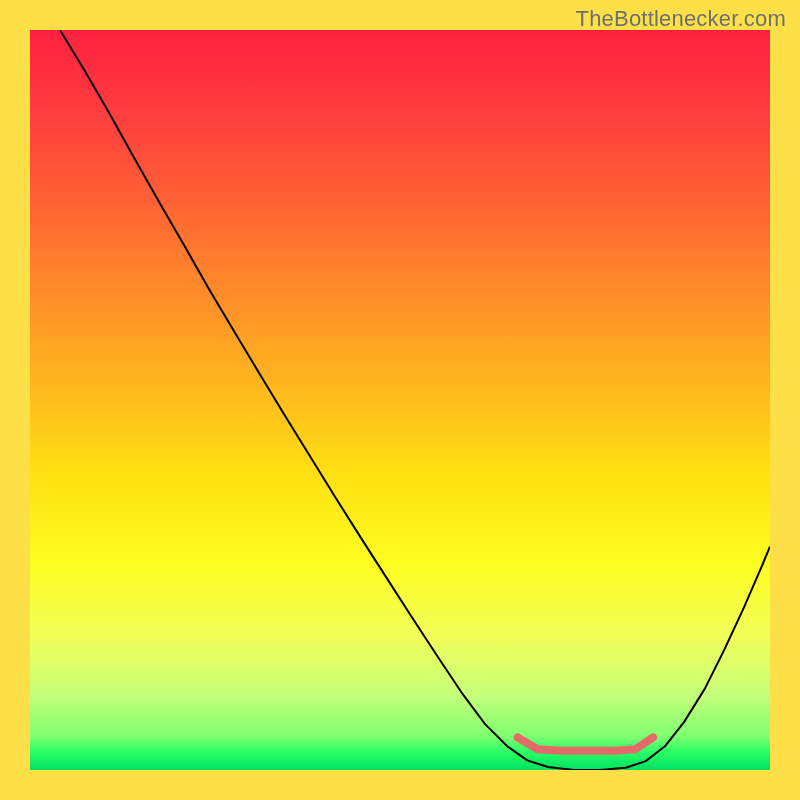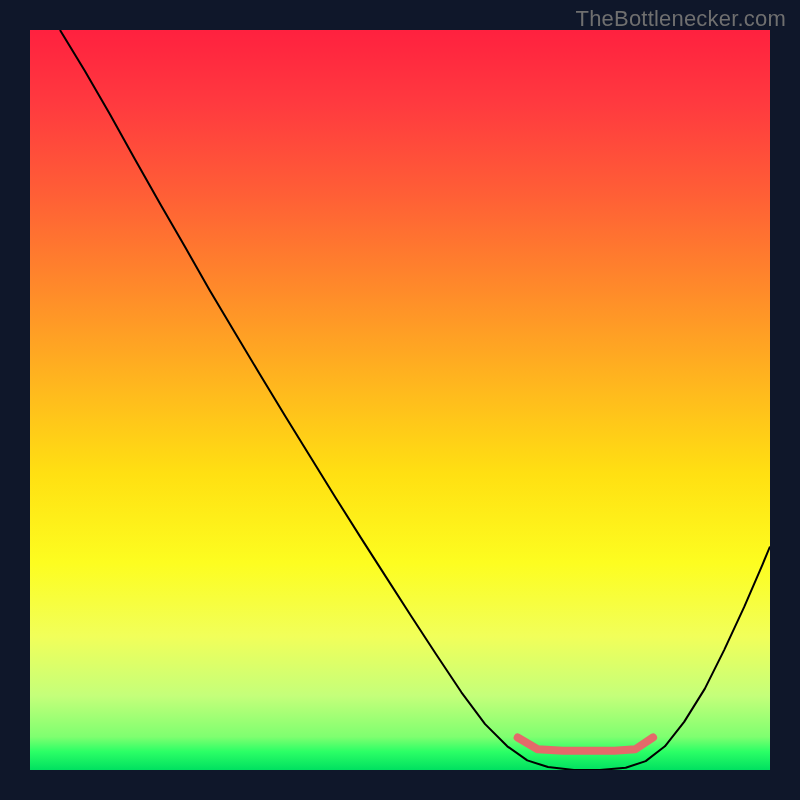--- a/index.html
+++ b/index.html
@@ -10,21 +10,21 @@
     background: #000;
     overflow: hidden;
     font-family: Arial, Helvetica, sans-serif;
   }
   .frame {
     position: absolute;
     top: 0;
     left: 0;
     width: 800px;
     height: 800px;
-    background: #0f172a;
+    background: #fde047;
   }
   .watermark {
     position: absolute;
     top: 6px;
     right: 14px;
     color: #6f6f6f;
     font-size: 22px;
     font-weight: 500;
     letter-spacing: 0.2px;
     z-index: 10;

